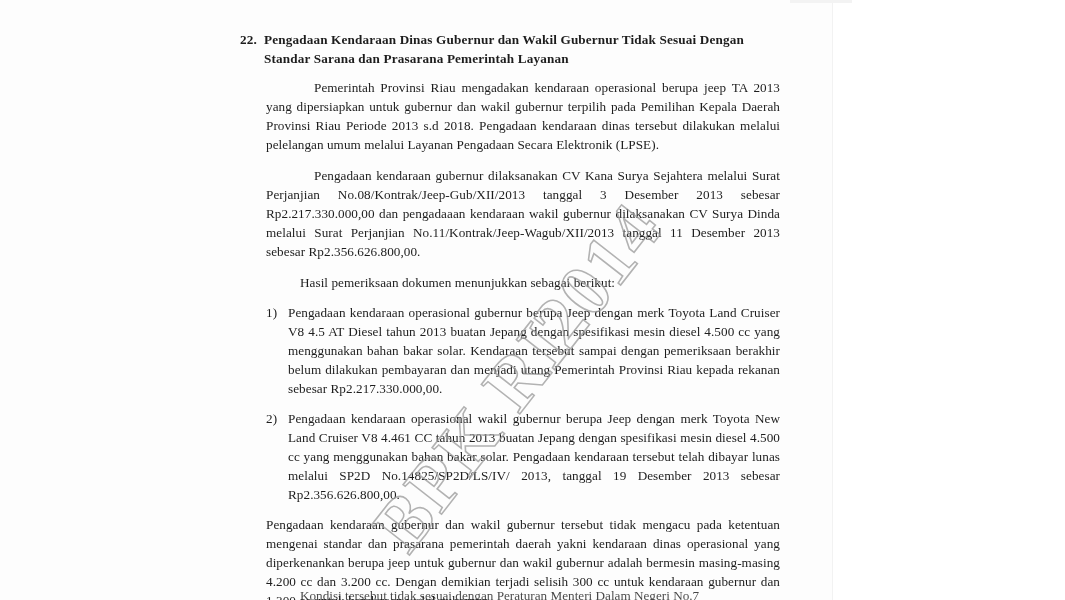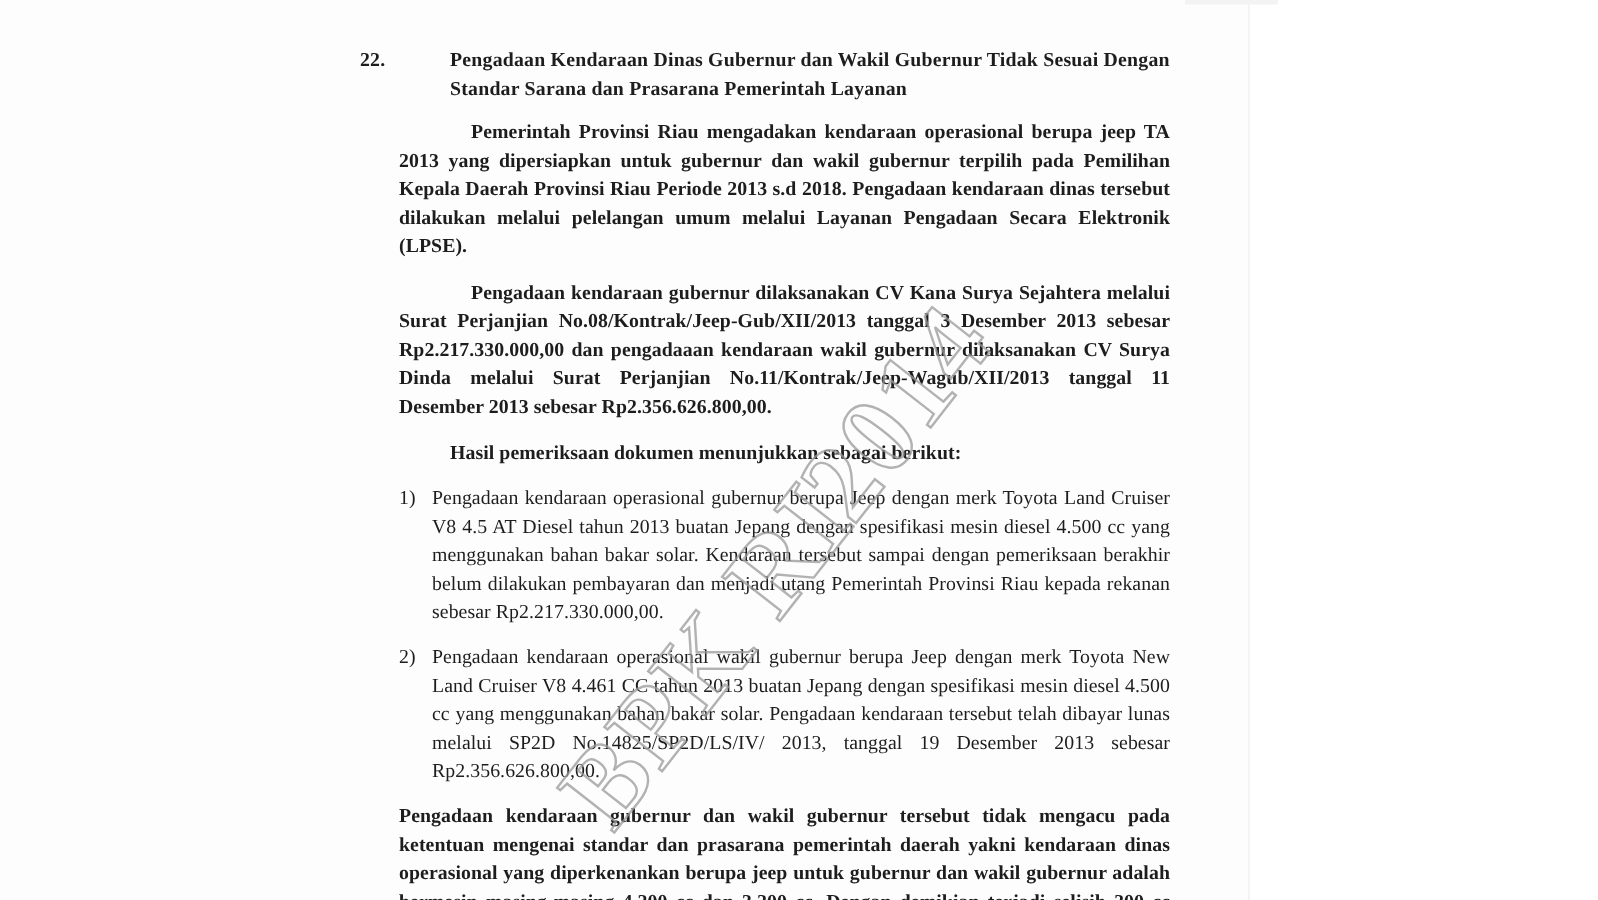--- a/index.html
+++ b/index.html
@@ -62,39 +62,37 @@
   }
 
   .heading {
     display: flex;
     align-items: flex-start;
     font-weight: bold;
     font-size: 13.2px;
     line-height: 19px;
     letter-spacing: .15px;
     margin-bottom: 10px;
-    gap: 36px;
   }
   .heading-num {
     width: 24px;
     flex: 0 0 24px;
   }
   .heading-text {
     flex: 1 1 auto;
   }
 
   p.para {
     margin: 0 0 12px 0;
     font-size: 13.2px;
     line-height: 19px;
     text-align: justify;
     text-indent: 48px;
     padding-left: 26px;
     letter-spacing: .05px;
-    font-weight: bold;
   }
   p.para.no-indent {
     text-indent: 0;
   }
   p.para.intro-list {
     text-indent: 34px;
     margin-bottom: 11px;
   }
 
   ol.numlist {
@@ -189,20 +187,21 @@
       <li>
         <span class="marker">2)</span>
         <span>Pengadaan kendaraan operasional wakil gubernur berupa Jeep dengan merk Toyota New Land Cruiser V8 4.461 CC tahun 2013 buatan Jepang dengan spesifikasi mesin diesel 4.500 cc yang menggunakan bahan bakar solar. Pengadaan kendaraan tersebut telah dibayar lunas melalui SP2D No.14825/SP2D/LS/IV/ 2013, tanggal 19 Desember 2013 sebesar Rp2.356.626.800,00.</span>
       </li>
     </ol>
 
     <p class="para no-indent">Pengadaan kendaraan gubernur dan wakil gubernur tersebut tidak mengacu pada ketentuan mengenai standar dan prasarana pemerintah daerah yakni kendaraan dinas operasional yang diperkenankan berupa jeep untuk gubernur  dan wakil gubernur adalah bermesin masing-masing 4.200 cc dan 3.200 cc. Dengan demikian terjadi selisih 300 cc untuk kendaraan gubernur dan 1.300 cc untuk kendaraan wakil gubernur.</p>
 
   </div>
 
+  <div class="cropped-line">Kondisi tersebut tidak sesuai dengan Peraturan Menteri Dalam Negeri No.7</div>
 
   <div class="watermark">
     <svg viewBox="0 0 520 360" preserveAspectRatio="none" aria-hidden="true">
       <g transform="rotate(-52 260 180)">
         <text class="wm-text" x="40" y="160">BPK RI</text>
         <text class="wm-text" x="300" y="160">2014</text>
       </g>
     </svg>
   </div>
 

